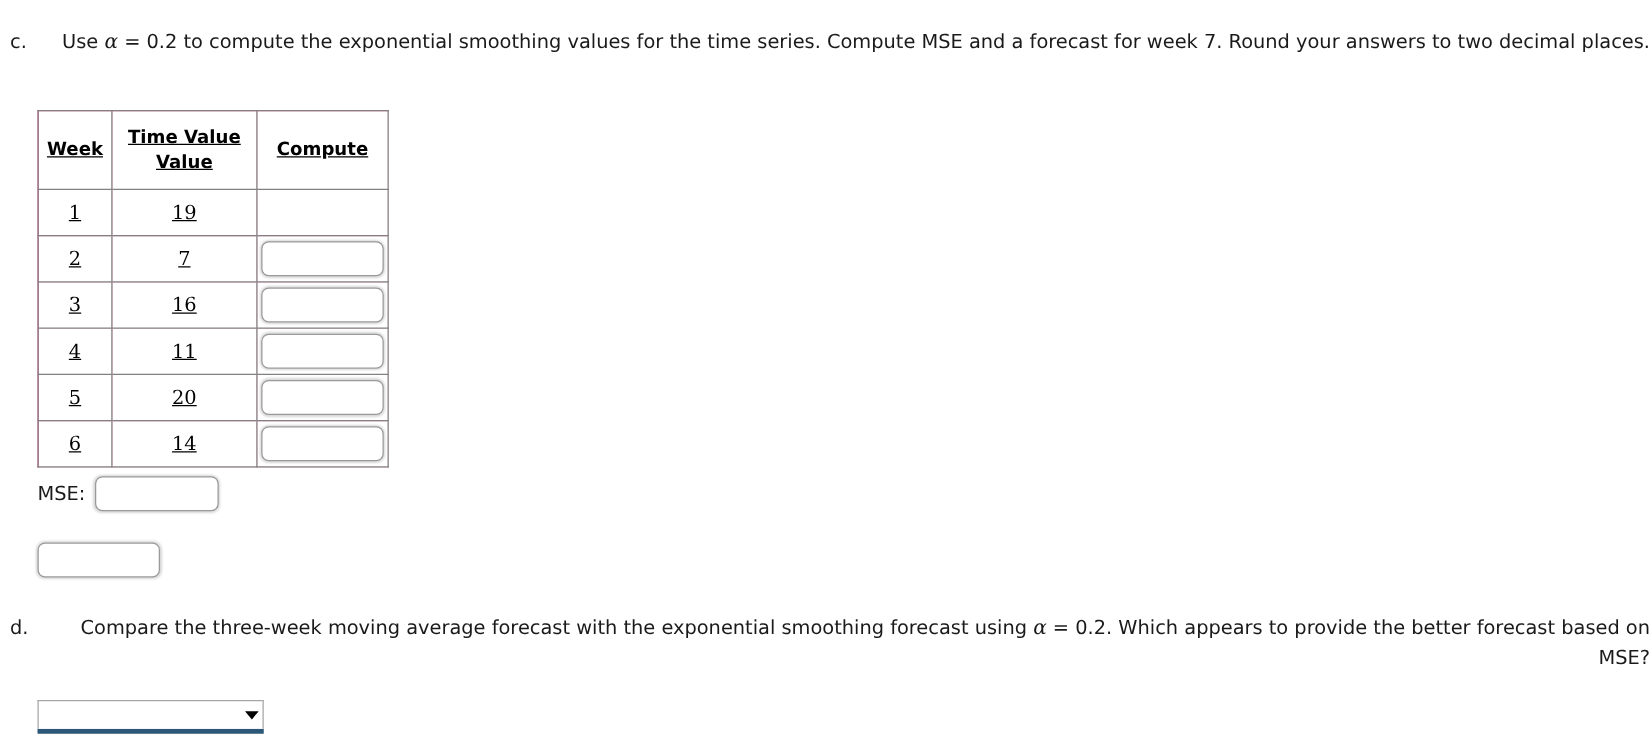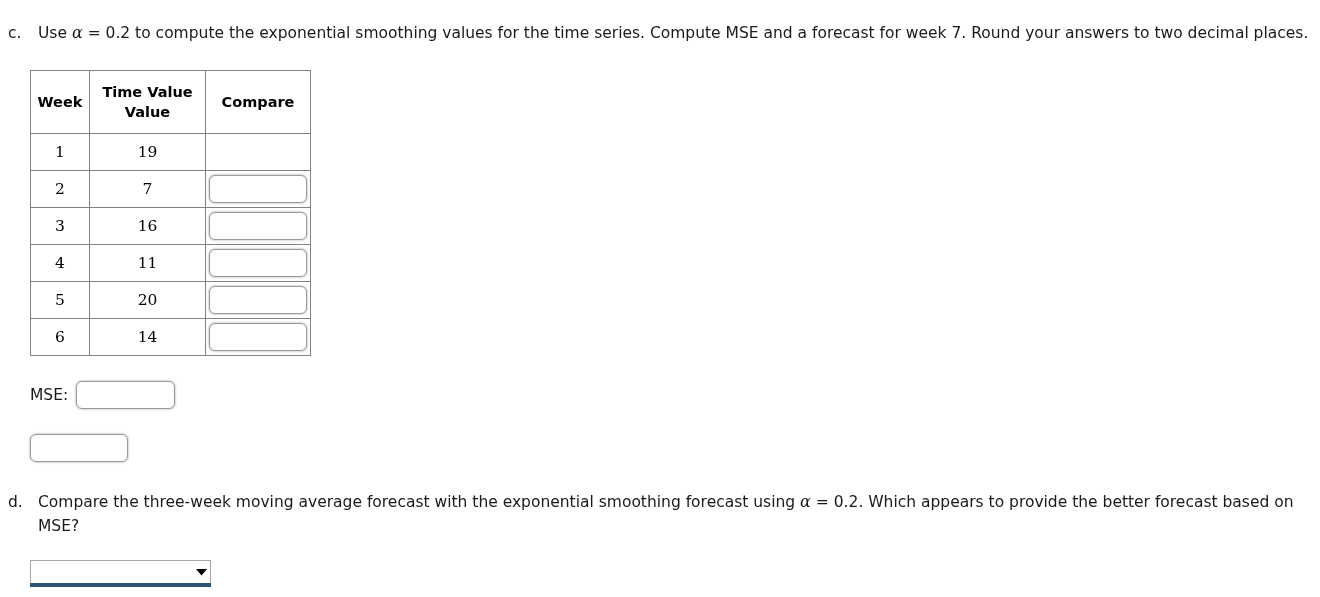--- a/index.html
+++ b/index.html
@@ -26,20 +26,21 @@
   .q-marker {
     position: absolute;
     left: 0;
     top: 0;
     width: 22px;
     text-align: left;
   }
   .q-body {
     display: block;
     padding-left: 30px;
+    text-align: right;
   }
 
   #question-c {
     left: 8px;
     top: 21px;
     width: 1312px;
   }
   #question-d {
     left: 8px;
     top: 490px;
@@ -49,25 +50,26 @@
   .alpha {
     font-family: "DejaVu Serif", "Liberation Serif", serif;
     font-style: italic;
     font-size: 16px;
   }
 
   
   .data-table {
     position: absolute;
     left: 30px;
-    top: 70px;
+    top: 88px;
     border-collapse: collapse;
     border-spacing: 0;
     font-family: "DejaVu Serif", "Liberation Serif", serif;
     background: #ec4899;
+    text-decoration: underline;
   }
   .data-table th,
   .data-table td {
     border: 1px solid #818181;
     padding: 0;
     text-align: center;
     vertical-align: middle;
     background: #ffffff;
   }
   .data-table th {
@@ -197,21 +199,21 @@
 </div>
 
 <table class="data-table">
   <thead>
     <tr>
       <th class="th-week">Week</th>
       <th class="th-value">
         <div>Time Value</div>
         <div>Value</div>
       </th>
-      <th class="th-forecast">Compare</th>
+      <th class="th-forecast">Compute</th>
     </tr>
   </thead>
   <tbody>
     <tr>
       <td class="cell-week">1</td>
       <td class="cell-value">19</td>
       <td class="cell-forecast"></td>
     </tr>
     <tr>
       <td class="cell-week">2</td>

